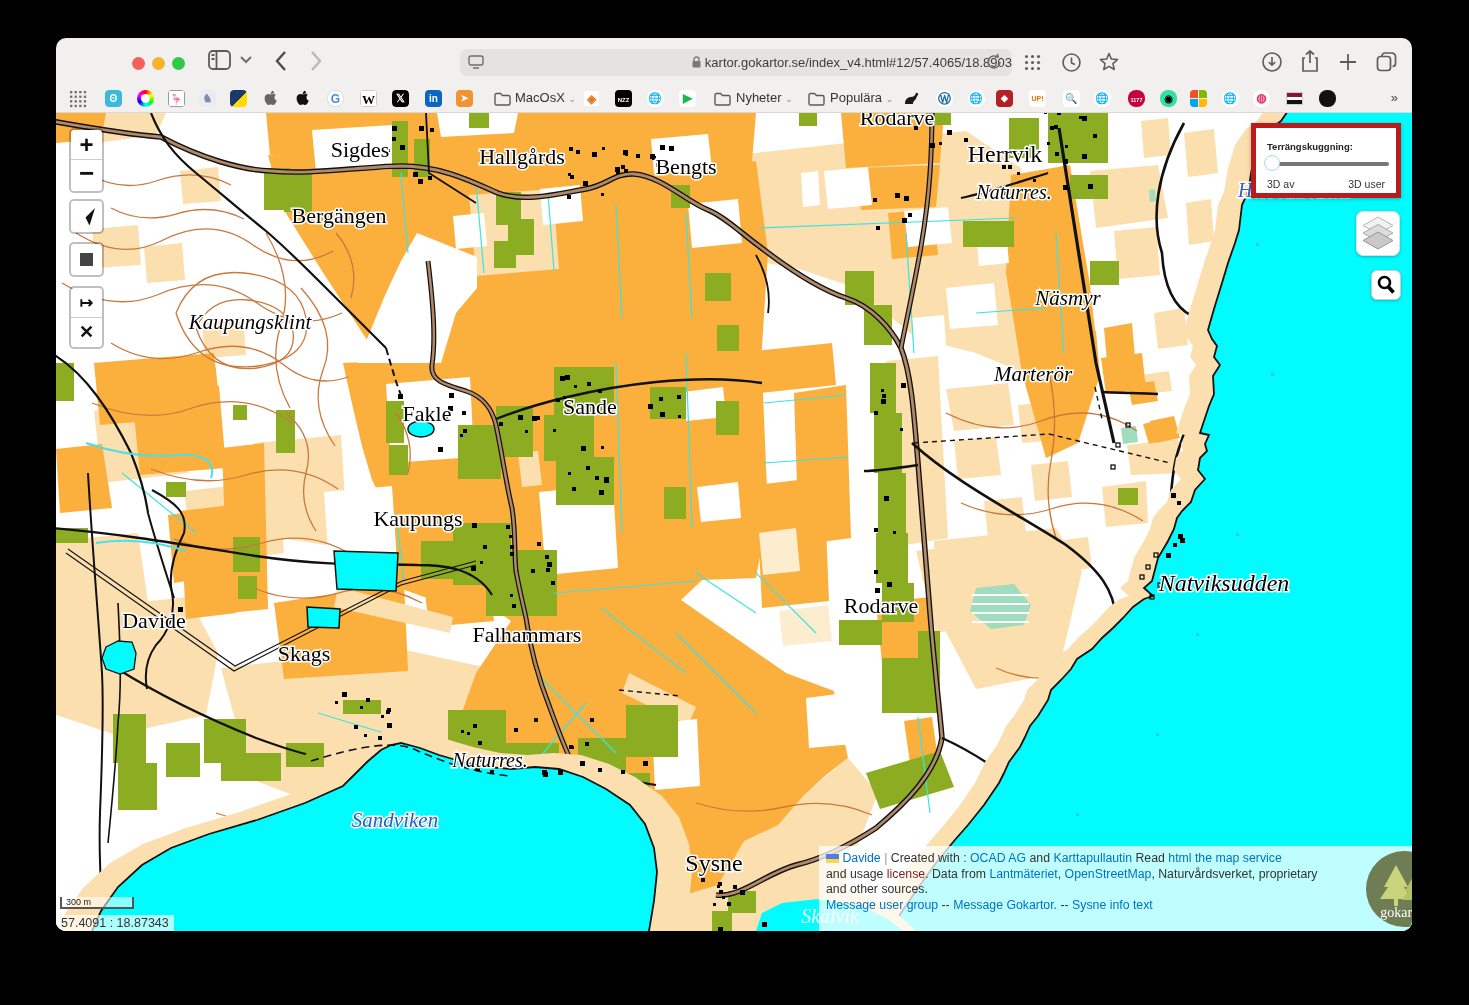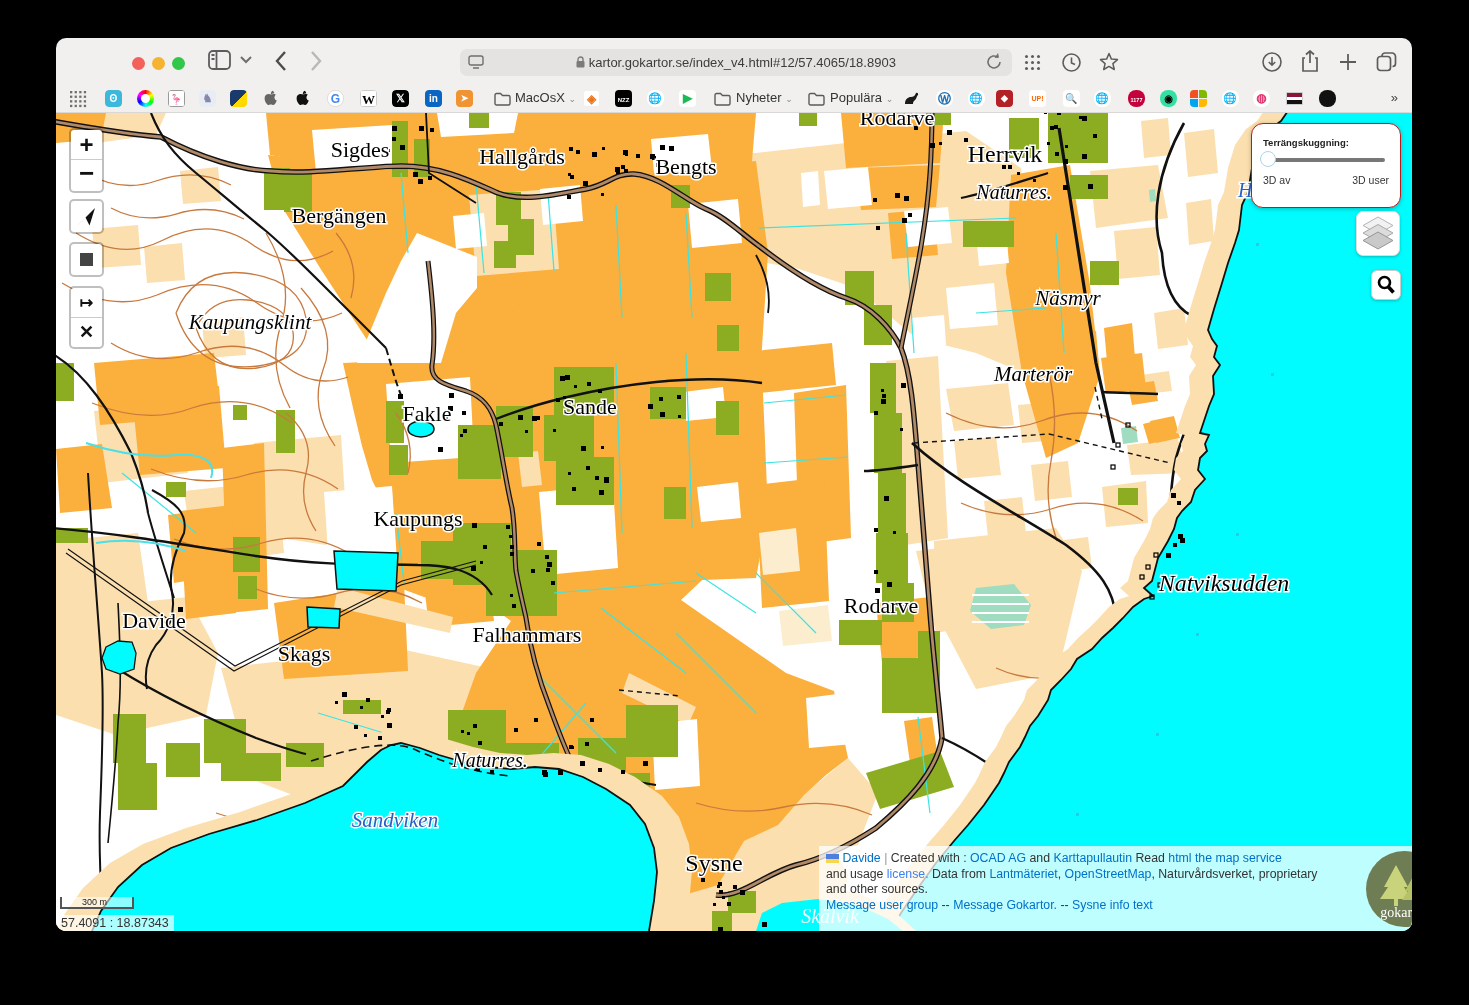--- a/index.html
+++ b/index.html
@@ -2,21 +2,21 @@
 <html><head><meta charset="utf-8">
 <style>
 *{margin:0;padding:0;box-sizing:border-box}
 html,body{width:1469px;height:1005px;background:#000;font-family:"Liberation Sans",sans-serif;overflow:hidden}
 #win{position:absolute;left:56px;top:38px;width:1356px;height:893px;border-radius:10px;overflow:hidden;background:#f1f0ef}
 #toolbar{position:absolute;left:0;top:0;width:100%;height:47px}
 #bookmarks{position:absolute;left:0;top:47px;width:100%;height:28px;border-bottom:1px solid #d9d8d7}
 #map{position:absolute;left:0;top:75px;width:1356px;height:818px;background:#fff;overflow:hidden}
 .tl{position:absolute;top:19px;width:13px;height:13px;border-radius:50%}
 .navic{position:absolute;top:12px;color:#5c5c5c}
-#abar{position:absolute;left:404px;top:11px;width:552px;height:27px;background:#e4e3e2;border-radius:7px;color:#3c3c3c;font-size:13px;text-align:center;line-height:27px}
+#abar{position:absolute;left:404px;top:11px;width:552px;height:27px;background:#e4e3e2;border-radius:7px;color:#3c3c3c;font-size:13px;text-align:right;line-height:27px}
 .ticon{position:absolute;color:#5c5c5c}
 .fav{position:absolute;top:5px;width:17px;height:17px;border-radius:4px;font-size:10px;text-align:center;line-height:17px;color:#fff;overflow:hidden}
 .bfold{position:absolute;top:5px;font-size:13px;color:#333;white-space:nowrap}
 .ctrl{position:absolute;background:#fff;border:2px solid rgba(0,0,0,0.25);border-radius:5px;background-clip:padding-box}
 .cbtn{width:31px;text-align:center;color:#111;font-weight:bold}
 </style></head>
 <body>
 <div id="win">
 <div id="toolbar">
   <div class="tl" style="left:76px;background:#f4605a"></div>
@@ -698,43 +698,43 @@
 <div class="ctrl" style="left:13px;top:86px;width:35px;height:35px"><svg width="31" height="31" viewBox="0 0 31 31">
           <path d="M7,24 L24,7 L18.5,24.5 L14.5,16.5 Z" fill="#111"></path>
         </svg></div>
 <div class="ctrl" style="left:13px;top:129px;width:35px;height:35px">
         <div style="width:13px;height:13px;background:#444;margin:9px auto"></div>
       </div>
 <div class="ctrl" style="left:13px;top:173px;width:35px;height:63px">
         <div class="cbtn" style="font-size:16px;line-height:29px;border-bottom:1px solid #ccc">↦</div>
         <div class="cbtn" style="font-size:18px;line-height:28px">✕</div>
       </div>
-<div style="position:absolute;left:1195px;top:10px;width:150px;height:85px;background:#fff;border-radius:12px;border:1px solid #b91c1c;box-shadow:0 1px 4px rgba(0,0,0,0.25)">
+<div style="position:absolute;left:1195px;top:10px;width:150px;height:75px;background:#fff;border-radius:0;border:5px solid #b91c1c;box-shadow:0 1px 4px rgba(0,0,0,0.25)">
 <div style="font-size:9.5px;font-weight:bold;color:#222;position:absolute;left:11px;top:13px">Terrängskuggning:</div>
 <div style="position:absolute;left:13px;top:34px;width:120px;height:3.5px;background:#777;border-radius:2px"></div>
 <div style="position:absolute;left:8px;top:27px;width:16px;height:16px;background:#fff;border:1.5px solid #a8d7e8;border-radius:50%"></div>
 <div style="position:absolute;left:11px;top:50px;font-size:10.5px;color:#333">3D av</div>
 <div style="position:absolute;right:11px;top:50px;font-size:10.5px;color:#333">3D user</div>
       </div>
 <div style="position:absolute;left:1300px;top:98px;width:44px;height:45px;background:#fff;border-radius:7px;border:1px solid #ddd;box-shadow:0 1px 3px rgba(0,0,0,0.25)">
 <svg width="42" height="43" viewBox="0 0 42 43">
           <polygon points="21,5 36,13.5 21,22 6,13.5" fill="#f2f2f2" stroke="#b5b5b5" stroke-width="1"></polygon>
           <polygon points="21,12.5 36,21 21,29.5 6,21" fill="#dcdcdc" stroke="#a8a8a8" stroke-width="1"></polygon>
           <polygon points="21,20 36,28.5 21,37 6,28.5" fill="#c9c9c9" stroke="#969696" stroke-width="1"></polygon>
         </svg></div>
 <div style="position:absolute;left:1315px;top:157px;width:30px;height:30px;background:#fff;border-radius:6px;border:1px solid #ccc;box-shadow:0 1px 3px rgba(0,0,0,0.25)">
 <svg width="28" height="28" viewBox="0 0 28 28">
           <circle cx="12.5" cy="11.5" r="5.5" fill="none" stroke="#000" stroke-width="2.6"></circle>
           <line x1="16.5" y1="16" x2="21.5" y2="21.5" stroke="#000" stroke-width="3.6"></line>
         </svg></div>
-<div style="position:absolute;left:4px;top:784px;width:74px;height:12px;background:rgba(255,255,255,0.55);border:2px solid #555;border-top:none;font-size:9px;color:#222;line-height:10px;padding-left:20px">300 m</div>
+<div style="position:absolute;left:4px;top:784px;width:74px;height:12px;background:rgba(255,255,255,0.55);border:2px solid #555;border-top:none;font-size:9px;color:#222;line-height:10px;padding-left:4px">300 m</div>
 <div style="position:absolute;left:0px;top:802px;height:16px;background:rgba(255,255,255,0.68);font-size:12.5px;color:#333;line-height:16px;padding:0 5px">57.4091 : 18.87343</div>
 <div style="position:absolute;left:763px;top:733px;width:593px;height:85px;background:rgba(255,255,255,0.75);font-size:12.3px;color:#333;line-height:15.6px;padding:5px 0 0 7px">
 <span style="display:inline-block;width:13px;height:9px;background:linear-gradient(#4e7ede 50%,#f7d84c 50%);vertical-align:-1px"></span> <a style="color:#0070c8">Davide</a> <span style="color:#999">|</span> Created with : <a style="color:#0070c8">OCAD AG</a> and <a style="color:#0070c8">Karttapullautin</a> Read <a style="color:#0070c8">html the map service</a><br>
-and usage <a style="color:#3b82f6">license.</a> Data from <a style="color:#0070c8">Lantmäteriet</a>, <a style="color:#0070c8">OpenStreetMap</a>, Naturvårdsverket, proprietary<br>
+and usage <a style="color:#7f1d1d">license.</a> Data from <a style="color:#0070c8">Lantmäteriet</a>, <a style="color:#0070c8">OpenStreetMap</a>, Naturvårdsverket, proprietary<br>
 and other sources.<br>
 <a style="color:#0070c8">Message user group</a> -- <a style="color:#0070c8">Message Gokartor.</a> -- <a style="color:#0070c8">Sysne info text</a></div>
 <div style="position:absolute;left:1310px;top:738px;width:76px;height:76px;border-radius:50%;background:#6f7d55">
 <svg width="76" height="76" viewBox="0 0 76 76">
           <g fill="#c9d37b">
             <path d="M30,14 L42,36 L38,36 L46,48 L14,48 L22,36 L18,36 Z"></path>
             <rect x="28" y="48" width="4" height="7"></rect>
           </g>
           <g fill="#b5c267">
             <path d="M48,24 L57,40 L54,40 L60,49 L36,49 L42,40 L39,40 Z"></path>

